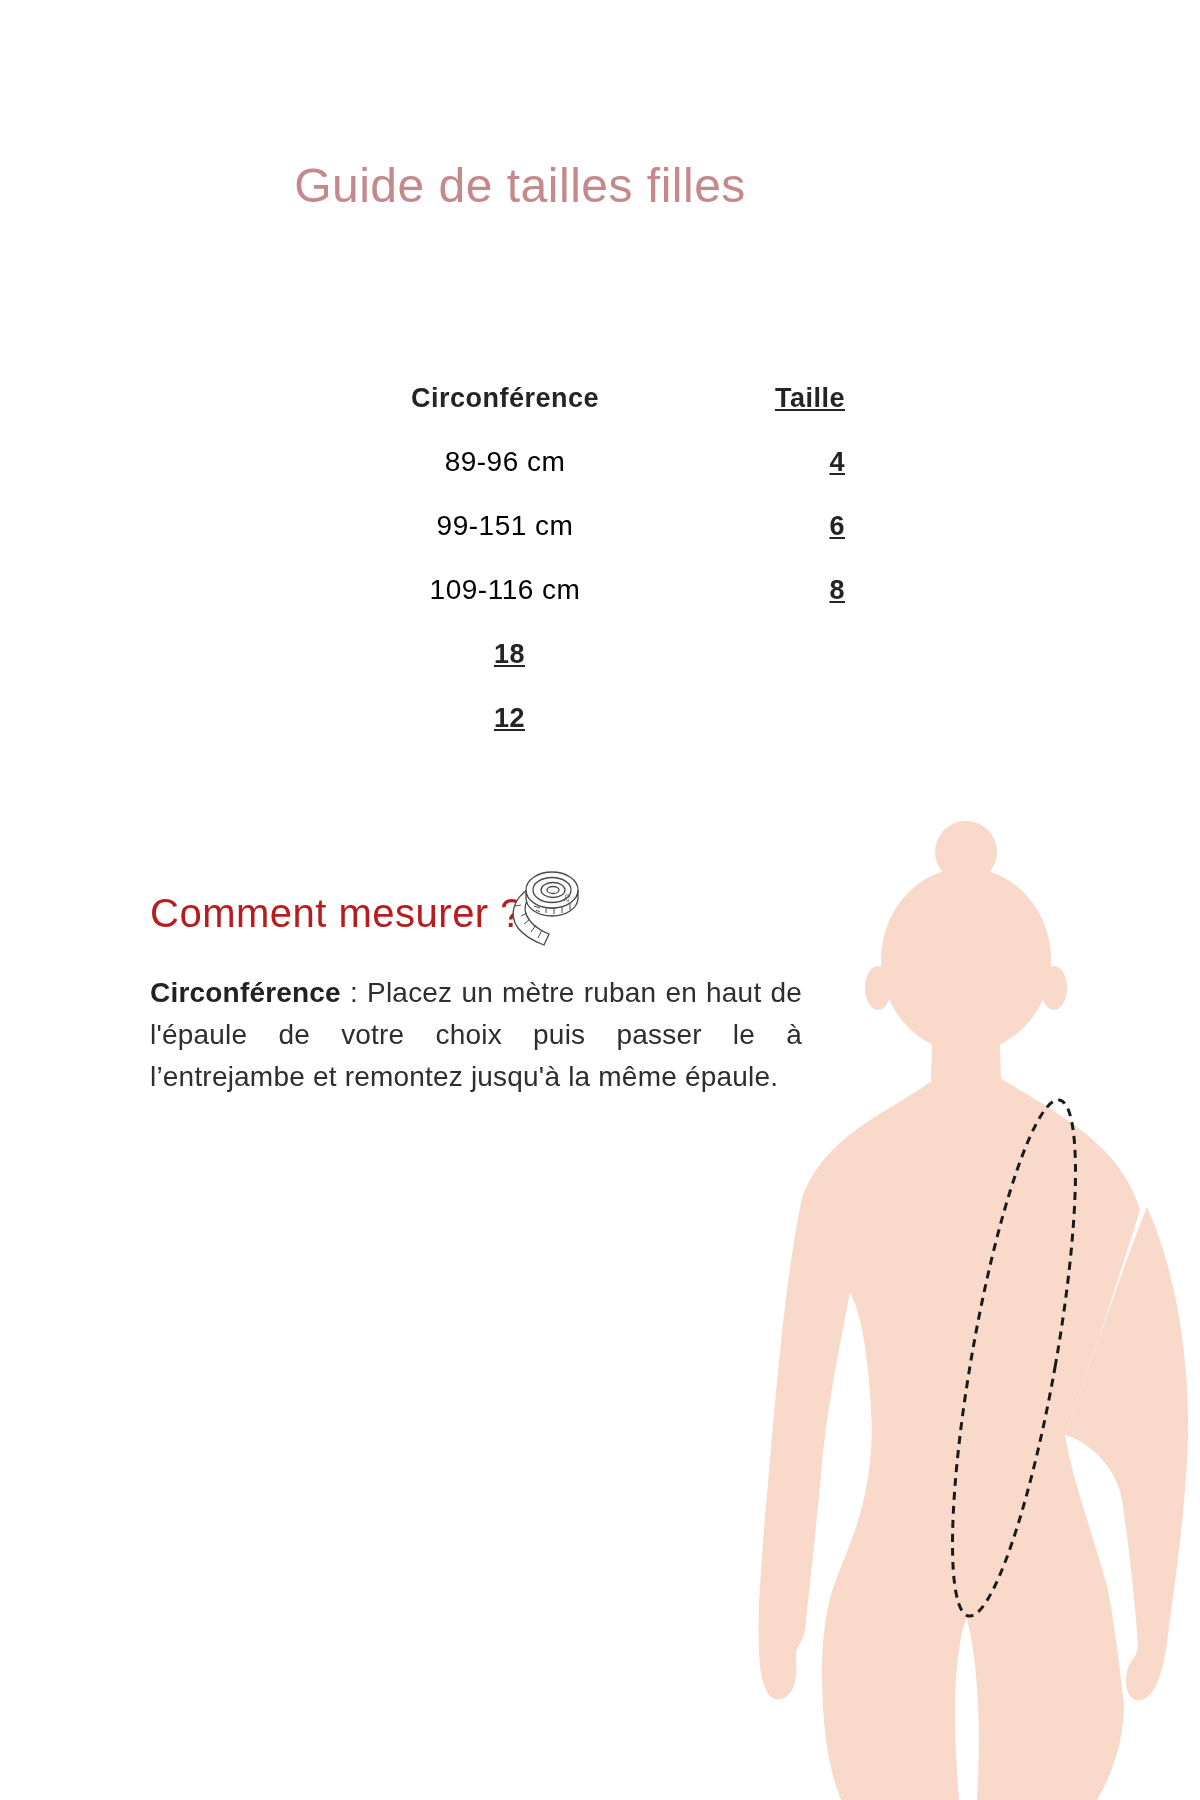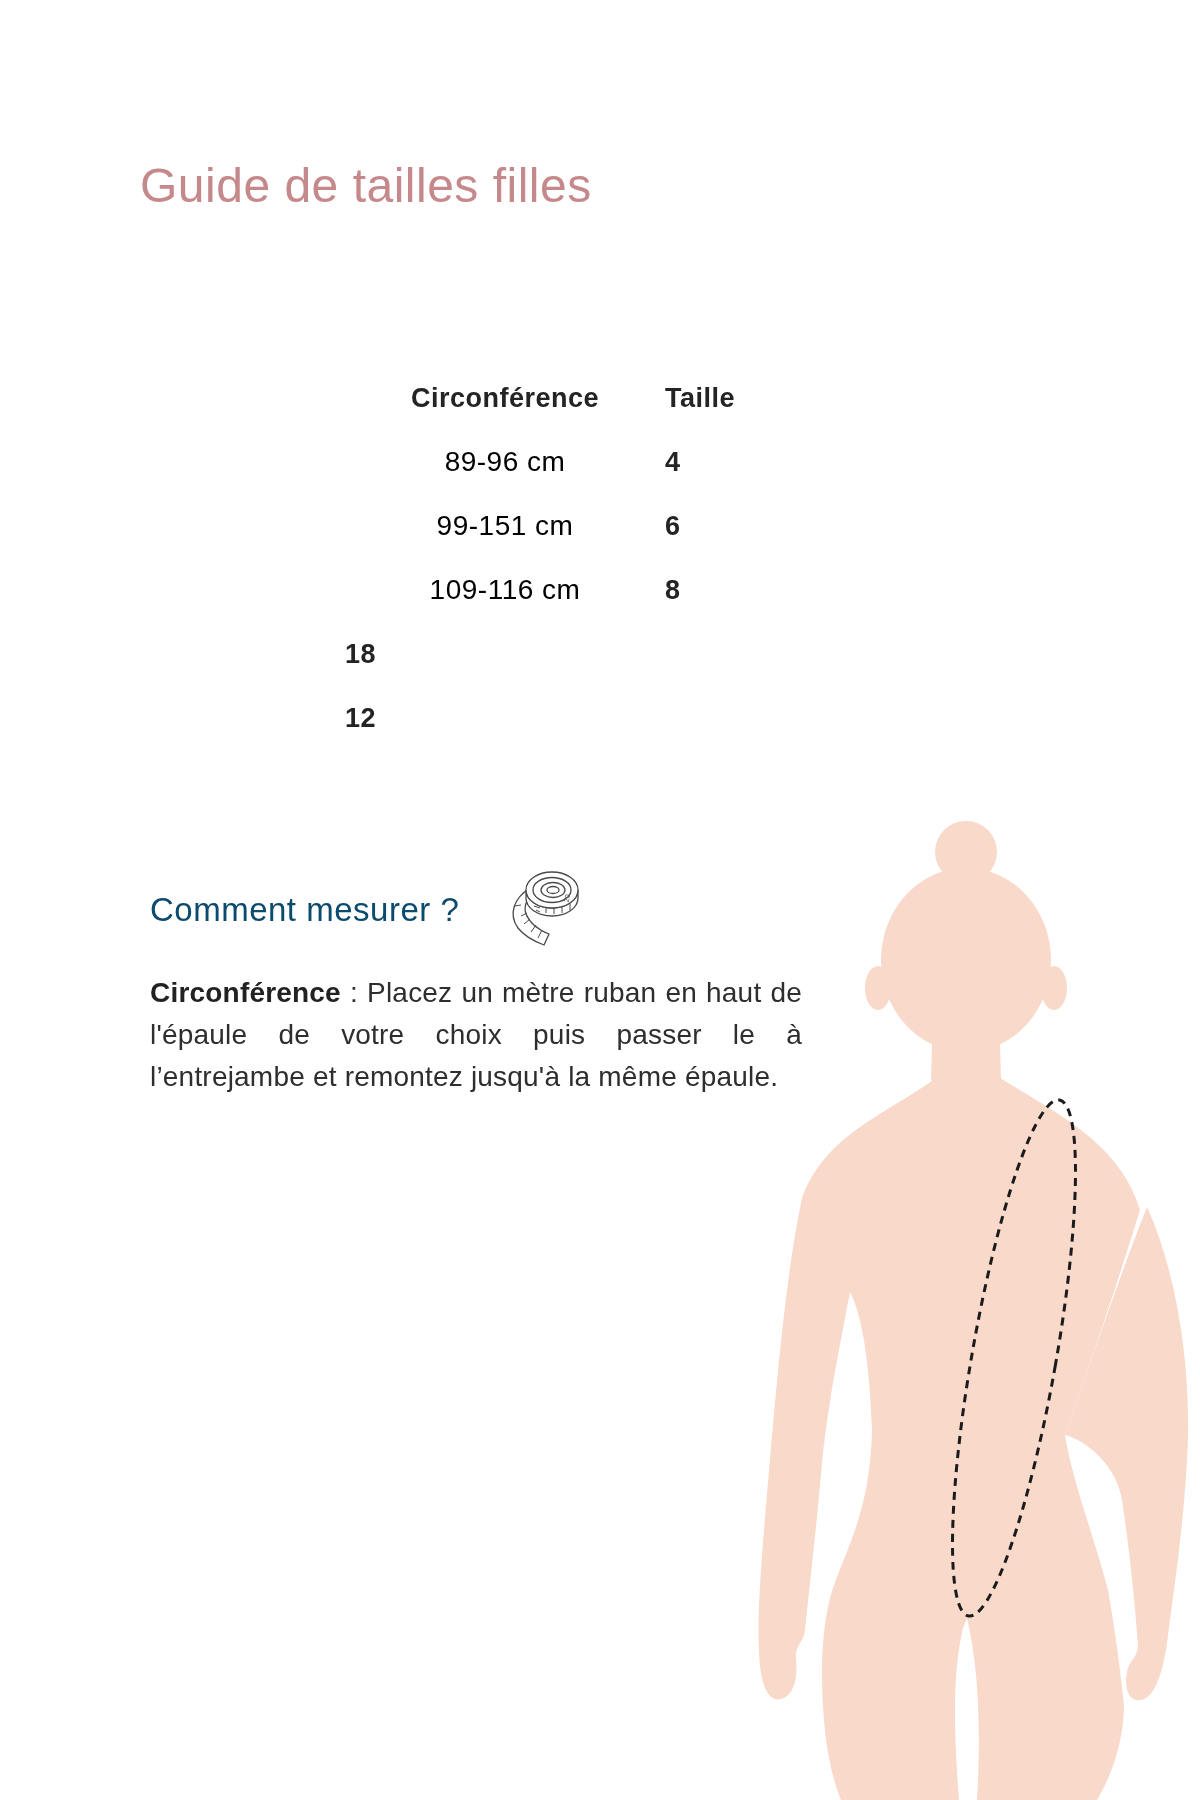--- a/index.html
+++ b/index.html
@@ -2,37 +2,37 @@
 <html><head>
 <meta charset="utf-8">
 <style>
   html,body { margin:0; padding:0; background:#ffffff; }
   .page {
     position:relative; width:1200px; height:1800px; background:#ffffff;
     overflow:hidden; font-family:"Liberation Sans", sans-serif; color:#2b2b2b;
   }
   .title {
     position:absolute; left:140px; top:158px; width:760px;
-    text-align:left; font-size:48px; font-weight:400;
+    text-align:center; font-size:48px; font-weight:400;
     color:#c5888b; letter-spacing:0.5px;
   }
   .size-table { position:absolute; left:345px; top:366px; }
   .t-row { display:flex; height:64px; align-items:center; }
   .cell-circ {
     width:320px; text-align:center; font-size:28px; color:#000000; letter-spacing:0.5px;
   }
   .cell-size {
-    width:180px; text-align:left; font-size:27px; font-weight:700; color:#242424; letter-spacing:0.5px;
+    width:180px; text-align:right; font-size:27px; font-weight:700; color:#242424; letter-spacing:0.5px;text-decoration:underline;
   }
   .t-row.header .cell-circ, .t-row.header .cell-size {
     font-weight:700; font-size:27px; color:#242424;
   }
   .measure-heading {
     position:absolute; left:150px; top:891px;
-    font-size:33px; color:#0c4a6e; letter-spacing:0.5px;
+    font-size:40px; color:#b91c1c; letter-spacing:0.5px;
   }
   .tape-icon { position:absolute; left:506px; top:866px; }
   .measure-text {
     position:absolute; left:150px; top:972px; width:652px;
     font-size:28px; line-height:42px; text-align:justify; text-align-last:left;
     color:#2e2e2e; letter-spacing:0.2px;
   }
   .measure-text .term { font-weight:700; color:#222222; }
   .figure-wrap { position:absolute; left:700px; top:720px; width:500px; height:1080px; }
 </style>

